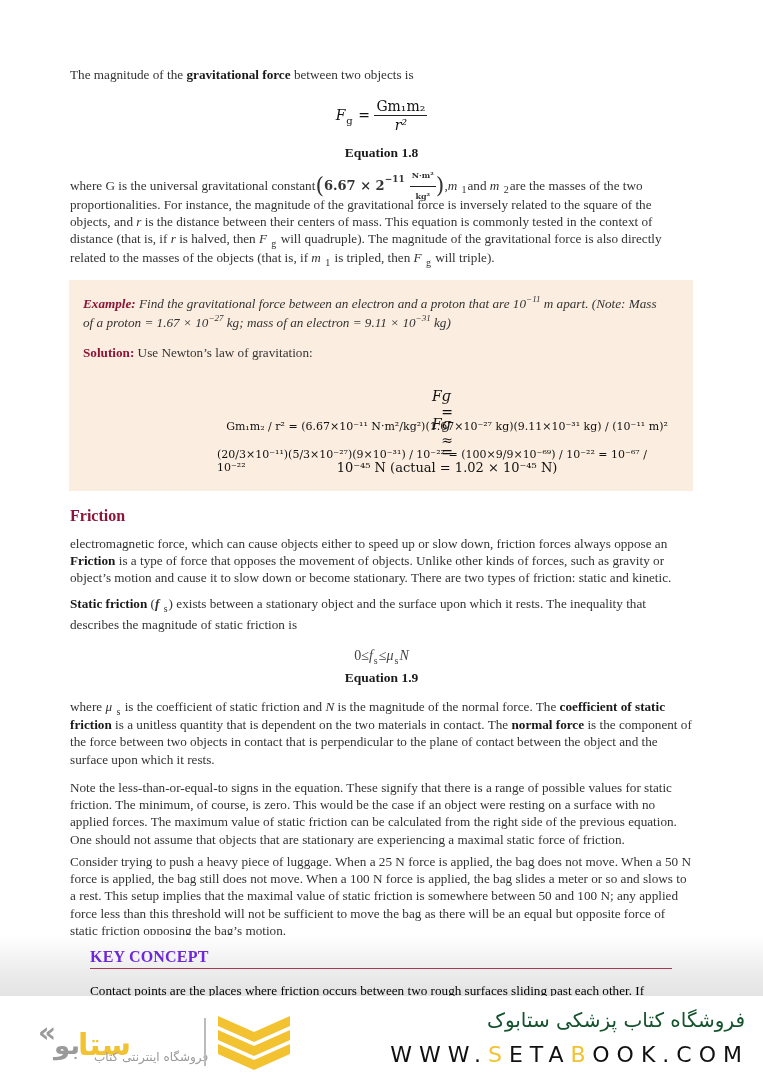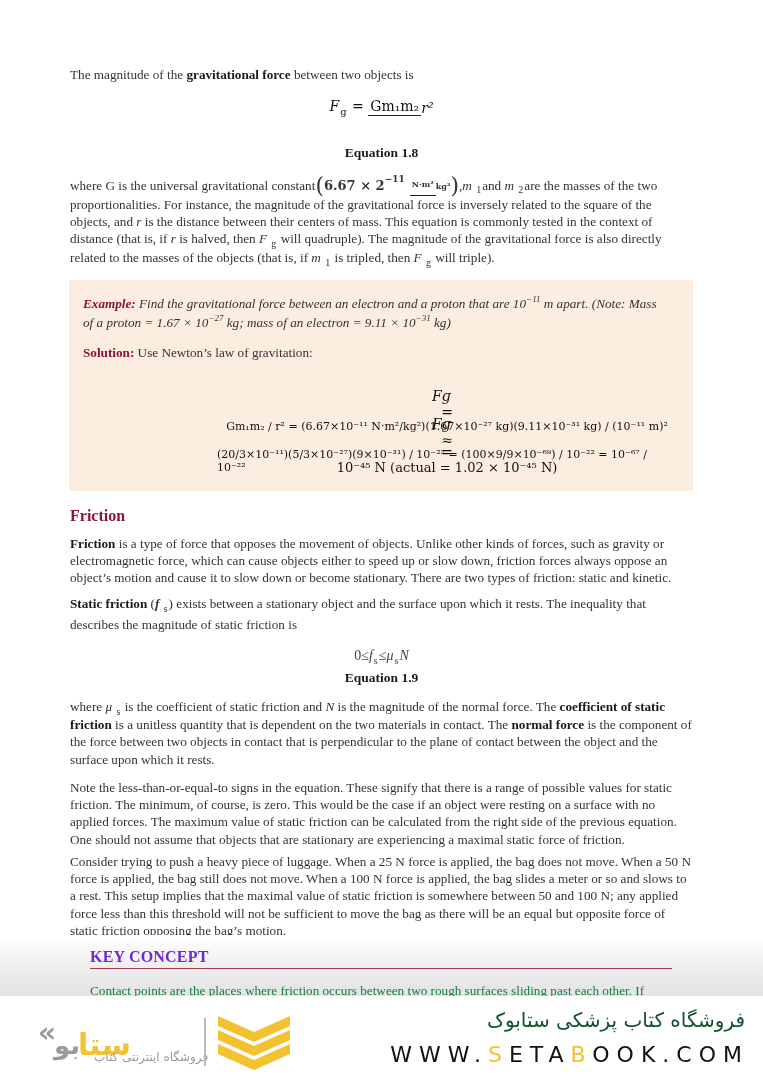--- a/index.html
+++ b/index.html
@@ -20,21 +20,21 @@
     .sub { font-size: 10px; position: relative; top: 4px; margin: 0 1px; }
     .sup { font-size: 9px; position: relative; top: -6px; }
     .eq {
       position: absolute; left: 0; width: 763px; text-align: center;
       font-family: "DejaVu Serif", serif; color: #111;
     }
     .eq-label {
       position: absolute; left: 0; width: 763px; text-align: center;
       font-weight: bold; font-size: 13.5px; color: #1a1a1a;
     }
-    .frac { display: inline-flex; align-items: center; vertical-align: middle; }
+    .frac { display: inline-flex; flex-direction: column; align-items: center; vertical-align: middle; }
     .frac .num { padding: 0 2px 1px; border-bottom: 1px solid #222; }
     .frac .den { padding-top: 1px; }
     .example-box {
       position: absolute; left: 69px; top: 280px; width: 624px; height: 211px;
       background: #fbeee0;
     }
     .ex-text {
       position: absolute; left: 14px; width: 600px;
       font-size: 13.2px; line-height: 18px; color: #333;
     }
@@ -56,21 +56,21 @@
     }
     .key-title {
       position: absolute; left: 90px; top: 948px;
       font-size: 16px; font-weight: bold; color: #6d28d9; letter-spacing: 0.2px;
     }
     .key-rule {
       position: absolute; left: 90px; top: 968px; width: 582px; height: 1px; background: #a33a55;
     }
     .key-text {
       position: absolute; left: 90px; top: 983px; width: 600px;
-      font-size: 13.2px; color: #15803d; white-space: nowrap; overflow: hidden; height: 14px;
+      font-size: 13.2px; color: #000000; white-space: nowrap; overflow: hidden; height: 14px;
     }
     .footer {
       position: absolute; left: 0; top: 996px; width: 763px; height: 84px; background: #ffffff;
     }
     .logo { position: absolute; left: 38px; top: 16px; width: 260px; height: 60px; }
     .logo-fa {
       position: absolute; left: 56px; top: 38px; font-family: "DejaVu Sans", sans-serif;
       font-size: 12px; color: #9a9a9a; direction: rtl;
     }
     .logo-mark {
@@ -152,22 +152,22 @@
         <span class="lhs"></span>
         <span class="op">=</span>
         <span>10⁻⁴⁵ N (actual = 1.02 × 10⁻⁴⁵ N)</span>
       </div>
     </div>
   </div>
 
   <div class="heading">Friction</div>
 
   <div class="p" style="top:535px;">
+    <div style="white-space:nowrap;">electromagnetic force, which can cause objects either to speed up or slow down, friction forces always oppose an</div>
     <div style="white-space:nowrap;"><b>Friction</b><span> is a type of force that opposes the movement of objects. Unlike other kinds of forces, such as gravity or</span></div>
-    <div style="white-space:nowrap;">electromagnetic force, which can cause objects either to speed up or slow down, friction forces always oppose an</div>
     <div style="white-space:nowrap;">object’s motion and cause it to slow down or become stationary. There are two types of friction: static and kinetic.</div>
   </div>
 
   <div class="p" style="top:594px; line-height:20px;">
     <div style="white-space:nowrap;"><b>Static friction</b> (<i style="font-weight:bold;">f</i>&nbsp;<span class="sub">s</span>)<span> exists between a stationary object and the surface upon which it rests. The inequality that</span></div>
     <div style="white-space:nowrap;">describes the magnitude of static friction is</div>
   </div>
 
   <div class="eq" style="top:648px; font-family:'Liberation Serif',serif; font-size:14px; color:#444;">
     <span>0</span><span>≤</span><i>f</i><span class="sub">s</span><span>≤</span><i>μ</i><span class="sub">s</span><i>N</i>

